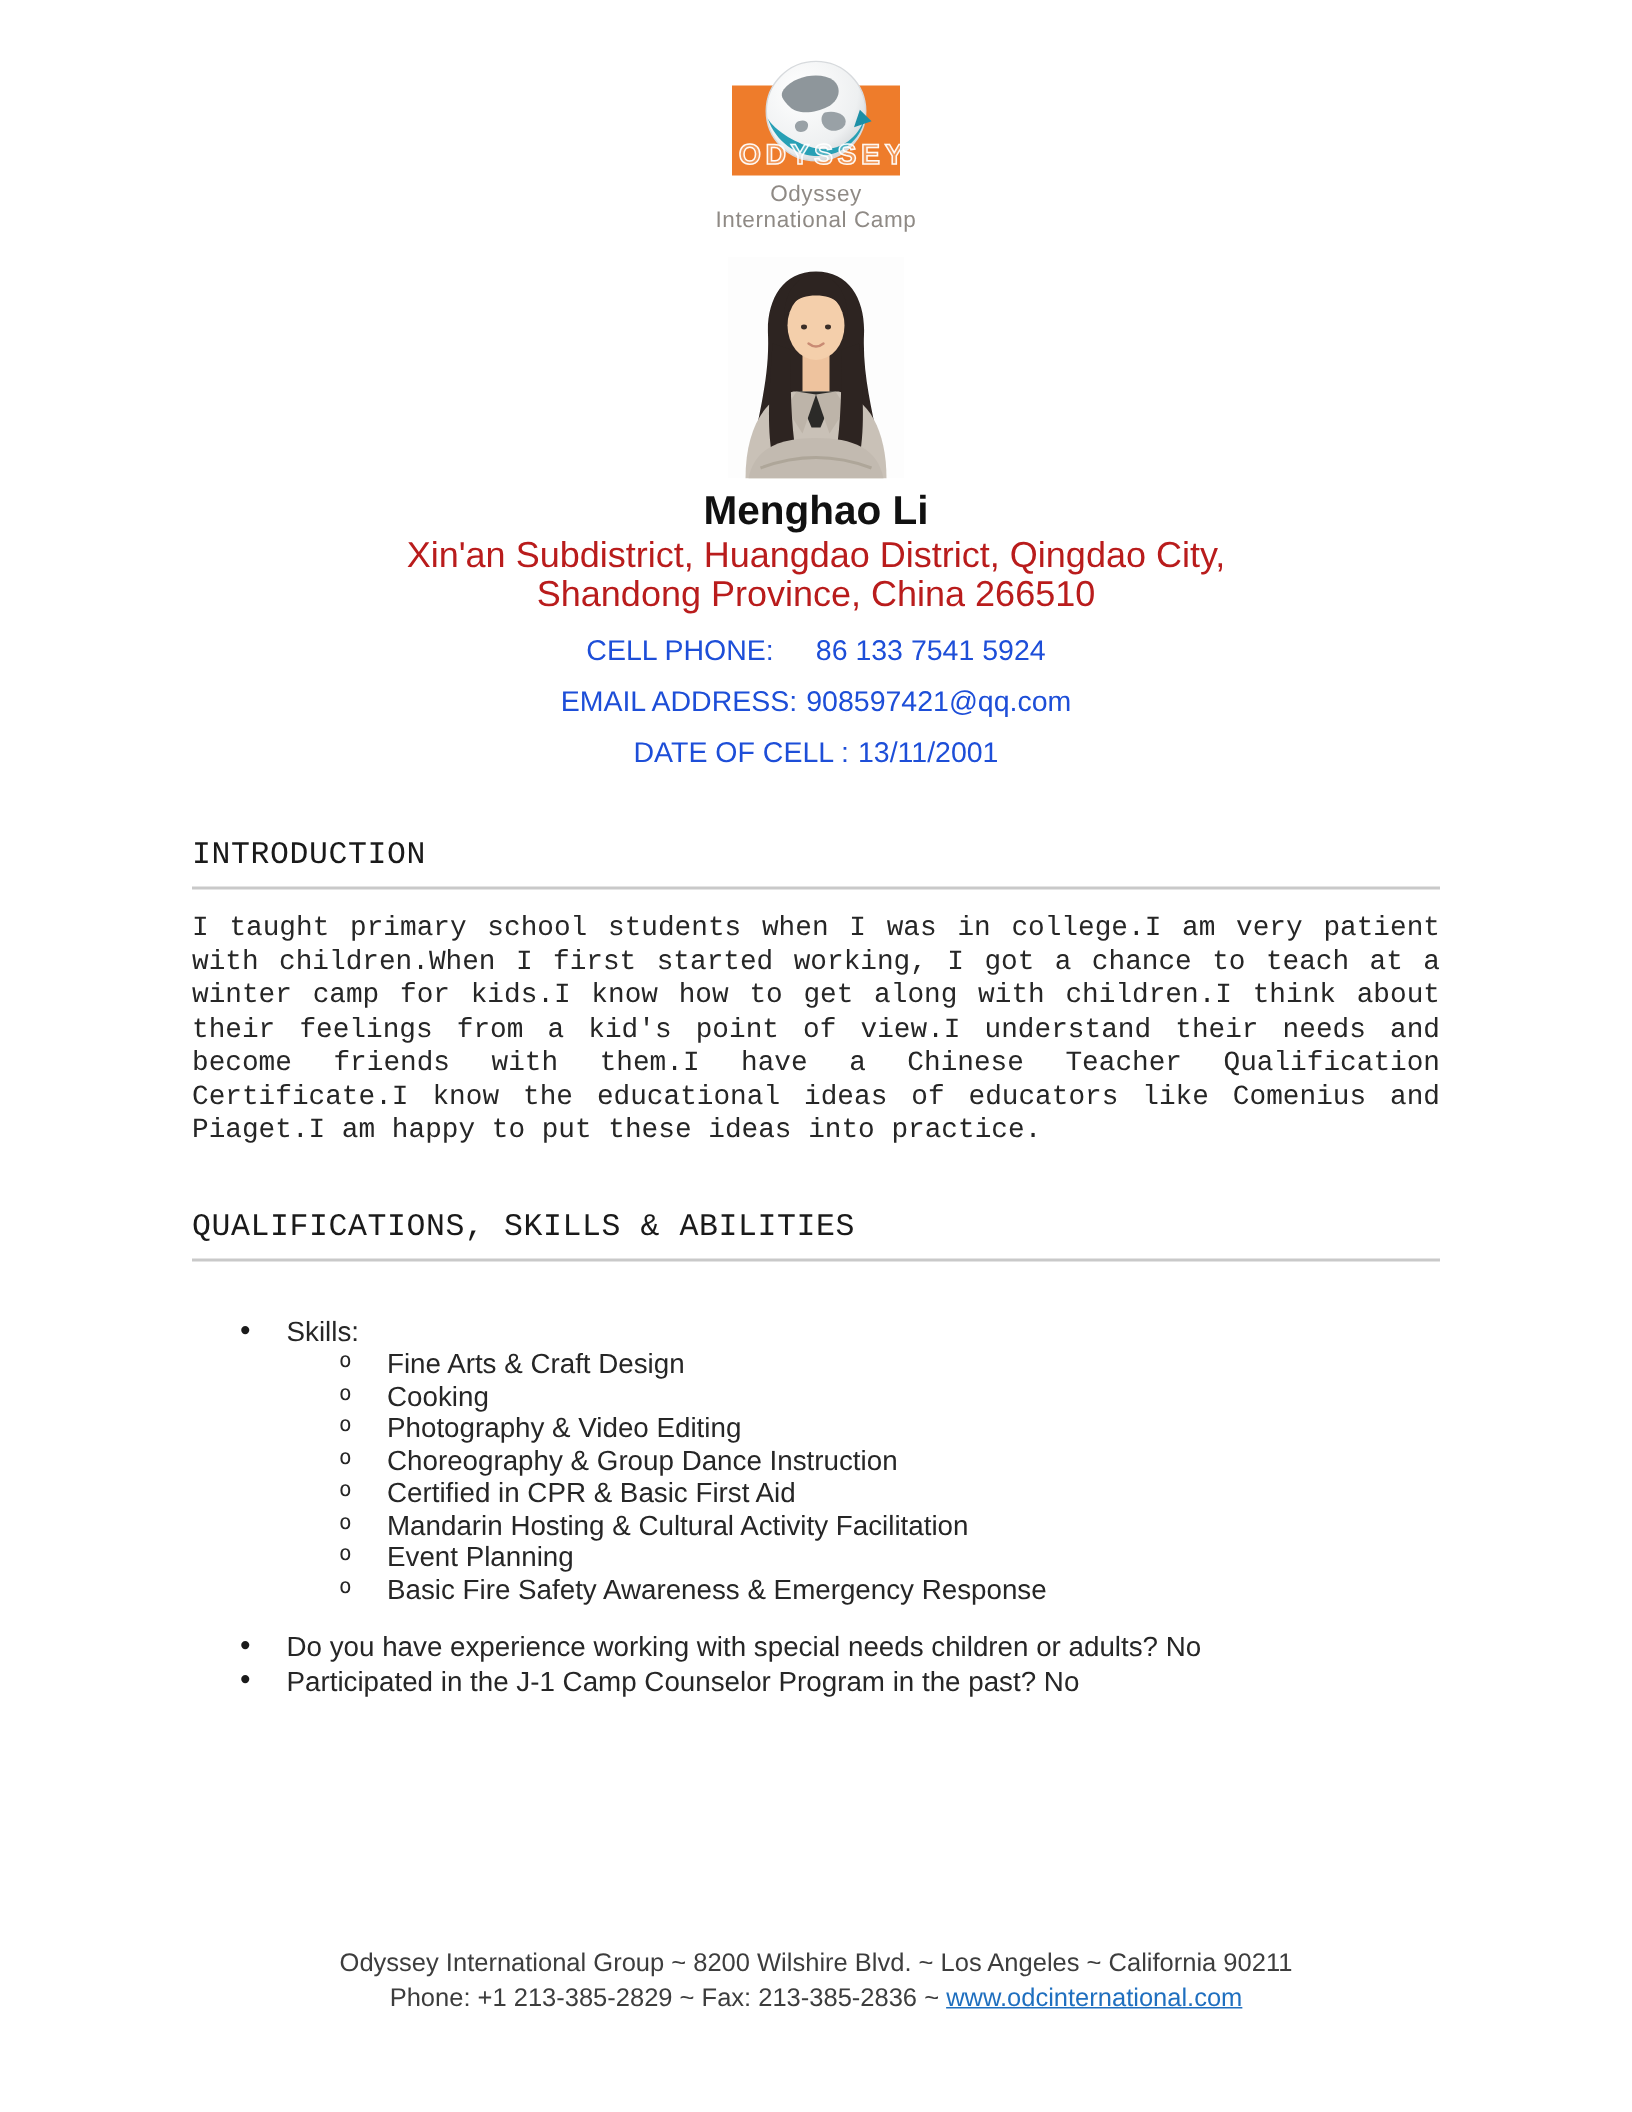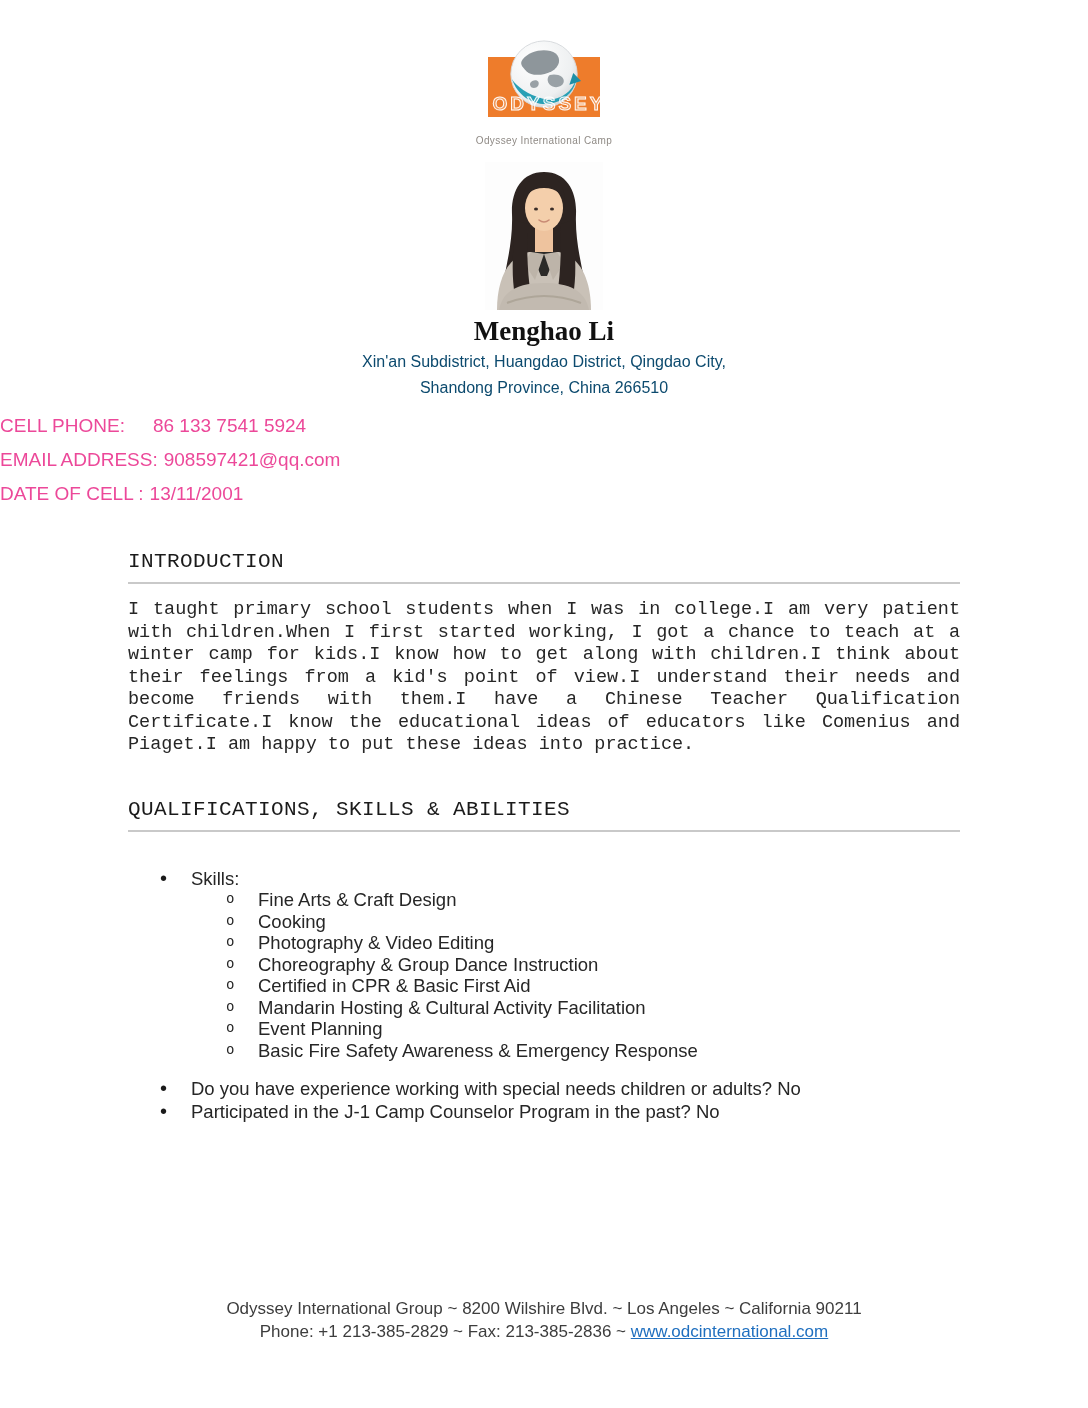--- a/index.html
+++ b/index.html
@@ -23,34 +23,34 @@
   .globe { position: absolute; left: 17px; top: 0; width: 78px; height: 78px; }
   .logo-word {
     position: absolute; left: 0; bottom: 3px; width: 122px;
     text-align: center;
     font-family: "Liberation Sans", sans-serif;
     font-size: 19px; font-weight: 700; letter-spacing: 3px;
     color: rgba(255,255,255,0.22);
     -webkit-text-stroke: 1px rgba(255,255,255,0.95);
   }
   .logo-caption {
-    margin-top: 17px; font-size: 10px; color: #8f8a85; letter-spacing: 0.4px;
+    margin-top: 3px; font-size: 15px; color: #8f8a85; letter-spacing: 0.4px;
   }
 
   
   .photo { display: block; width: 118px; height: 148px; margin: 16px auto 0; }
 
   
   .name {
     margin: 6px 0 2px; text-align: center;
-    font-family: Liberation Serif, serif;
+    font-family: Liberation Sans, sans-serif;
     font-size: 27px; font-weight: 700; color: #111111;
   }
-  .addr { text-align: center; font-size: 16px; line-height: 26px; color: #0c4a6e; }
-  .contact-row { font-size: 19px; line-height: 22px; color: #ec4899; }
+  .addr { text-align: center; font-size: 24px; line-height: 26px; color: #b91c1c; }
+  .contact-row { text-align: center; font-size: 19px; line-height: 22px; color: #1d4ed8; }
   .contact-row.first { margin-top: 14px; }
   .contact-row + .contact-row { margin-top: 12px; }
   .gap-lg { display: inline-block; width: 28px; }
   .gap-sm { display: inline-block; width: 6px; }
 
   
   .sec { margin: 0 128px; }
   .sec.intro { margin-top: 45px; }
   .sec.quals { margin-top: 41px; }
   .sec-title {

